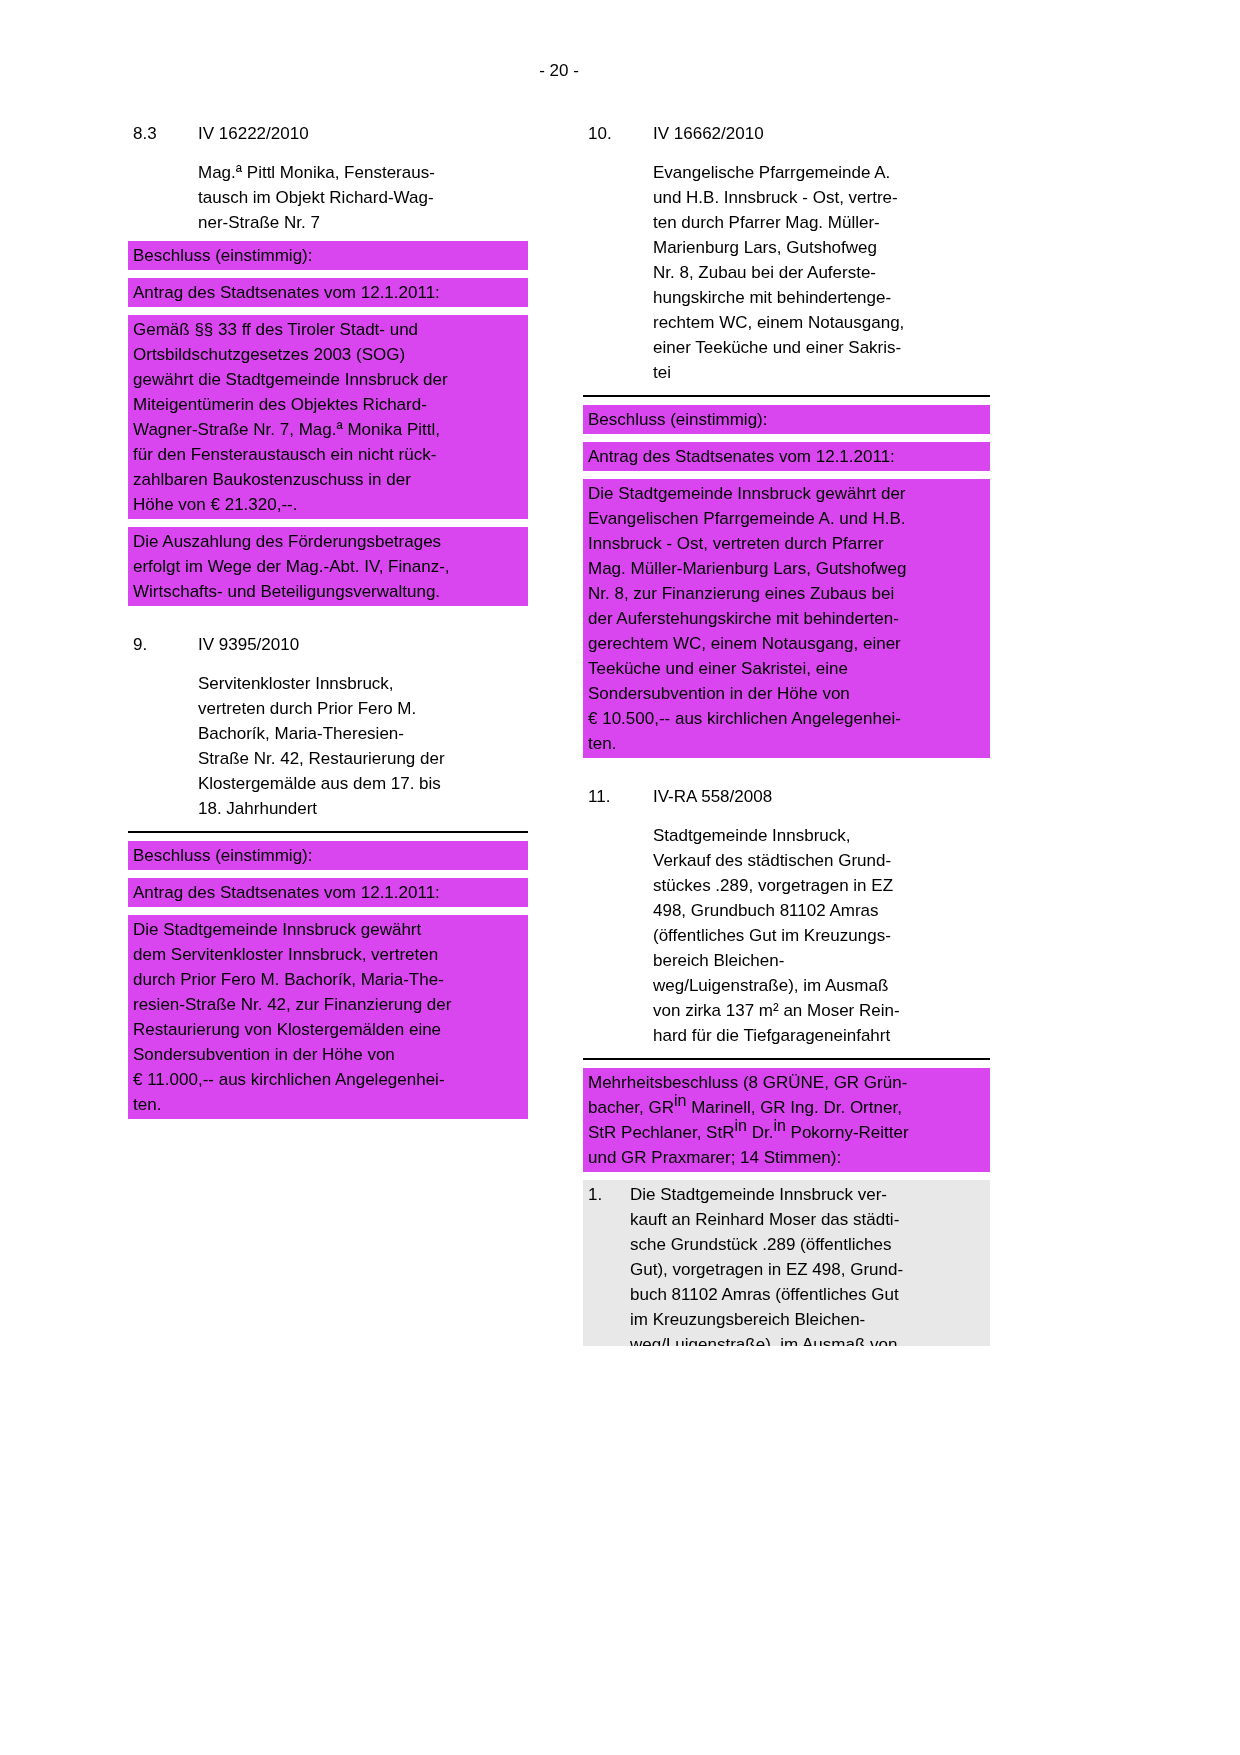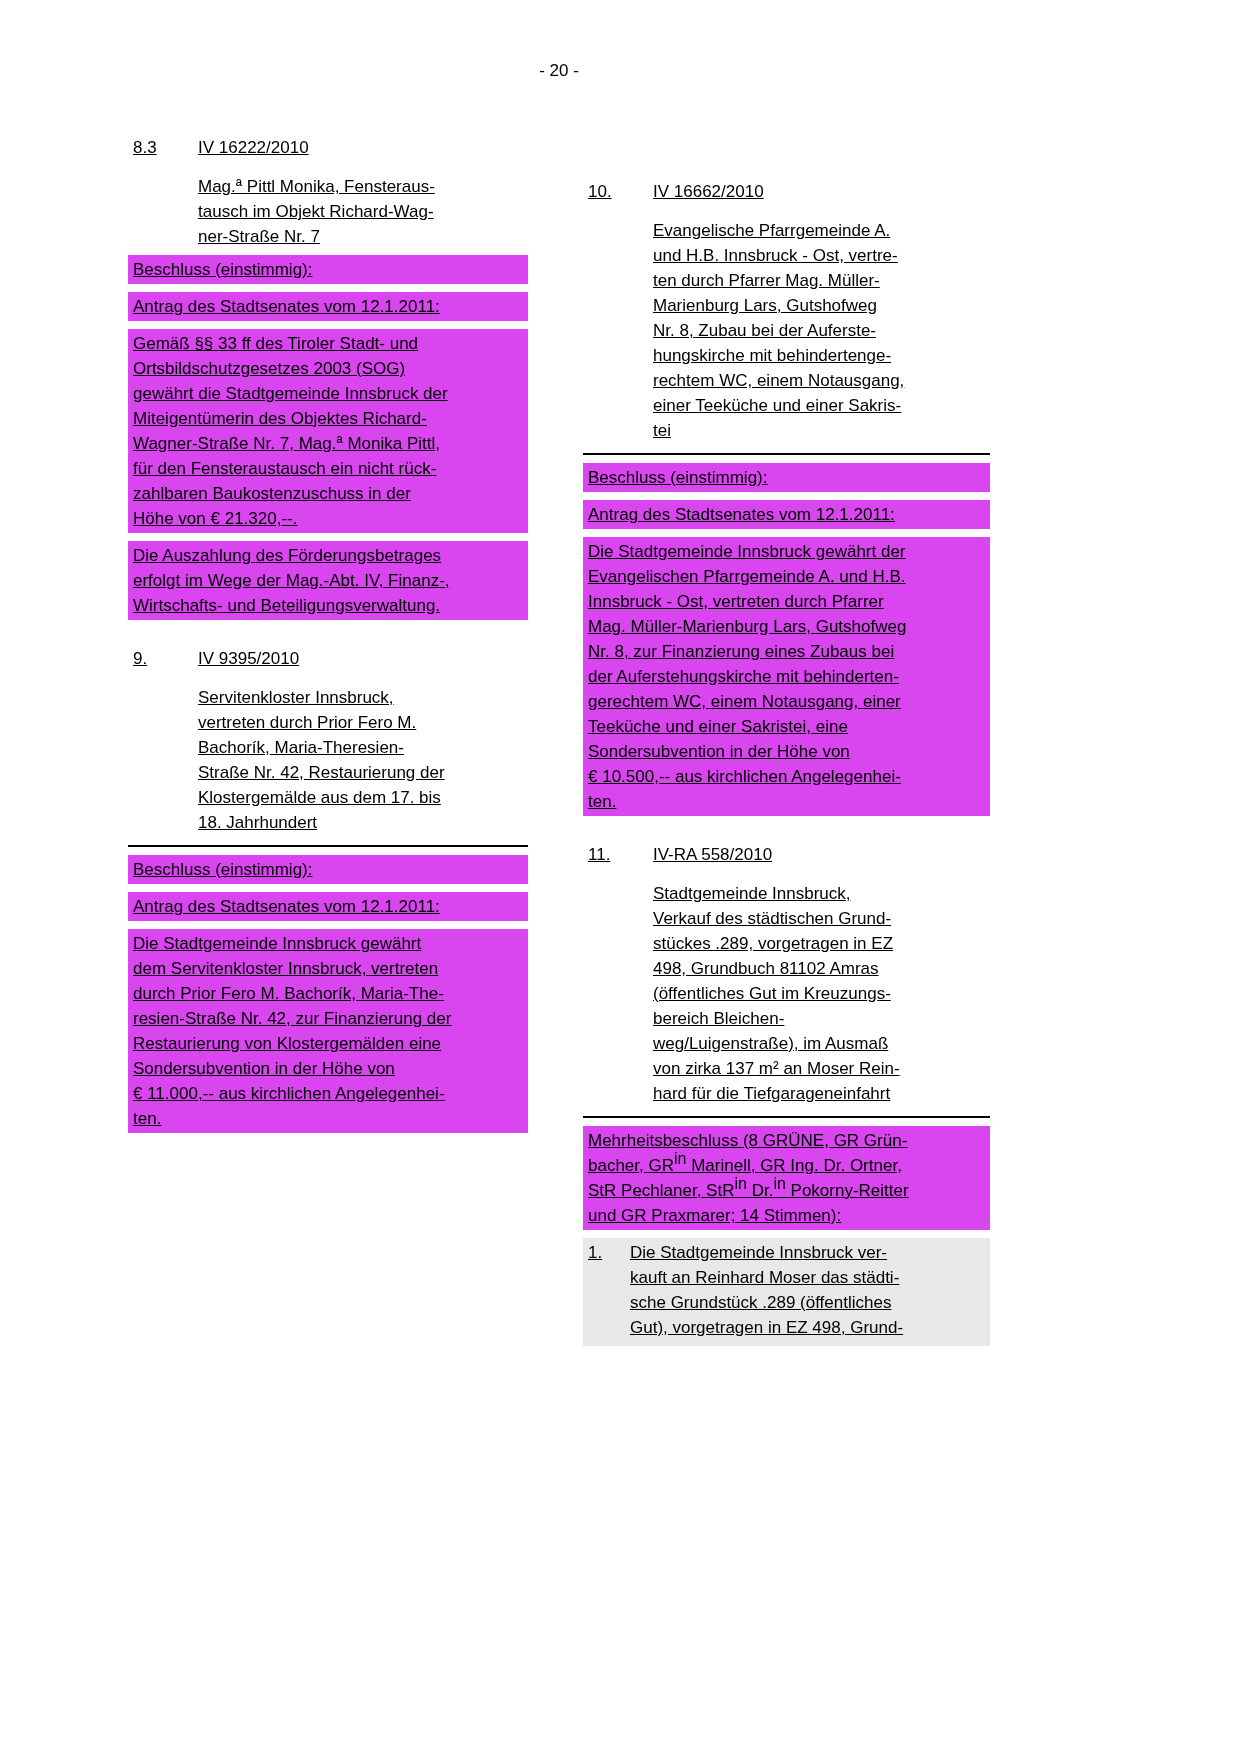--- a/index.html
+++ b/index.html
@@ -16,28 +16,27 @@
   }
   .pageno {
     position: absolute;
     top: 58px;
     left: 133px;
     width: 852px;
     text-align: center;
   }
   .columns {
     position: absolute;
-    top: 135px;
+    top: 121px;
     left: 133px;
     display: flex;
     gap: 65px;
-    text-decoration: underline;
   }
   .col-left  { width: 390px; }
-  .col-right { width: 397px; margin-top: 44px; }
+  .col-right { width: 397px; }
   .section + .section { margin-top: 26px; }
   .item-head { display: flex; }
   .item-num  { width: 65px; flex: none; }
   .desc {
     margin: 14px 0 6px 65px;
     white-space: pre-line;
   }
   .lines { white-space: pre-line; }
   .gray {
     background: #d946ef;
@@ -154,21 +153,21 @@
 gerechtem WC, einem Notausgang, einer
 Teeküche und einer Sakristei, eine
 Sondersubvention in der Höhe von
 € 10.500,-- aus kirchlichen Angelegenhei-
 ten.</div>
       </div>
 
       <div class="section">
         <div class="item-head">
           <span class="item-num">11.</span>
-          <span class="item-id">IV-RA 558/2010</span>
+          <span class="item-id">IV-RA 558/2008</span>
         </div>
         <div class="desc">Stadtgemeinde Innsbruck,
 Verkauf des städtischen Grund-
 stückes .289, vorgetragen in EZ
 498, Grundbuch 81102 Amras
 (öffentliches Gut im Kreuzungs-
 bereich Bleichen-
 weg/Luigenstraße), im Ausmaß
 von zirka 137 m² an Moser Rein-
 hard für die Tiefgarageneinfahrt</div>

